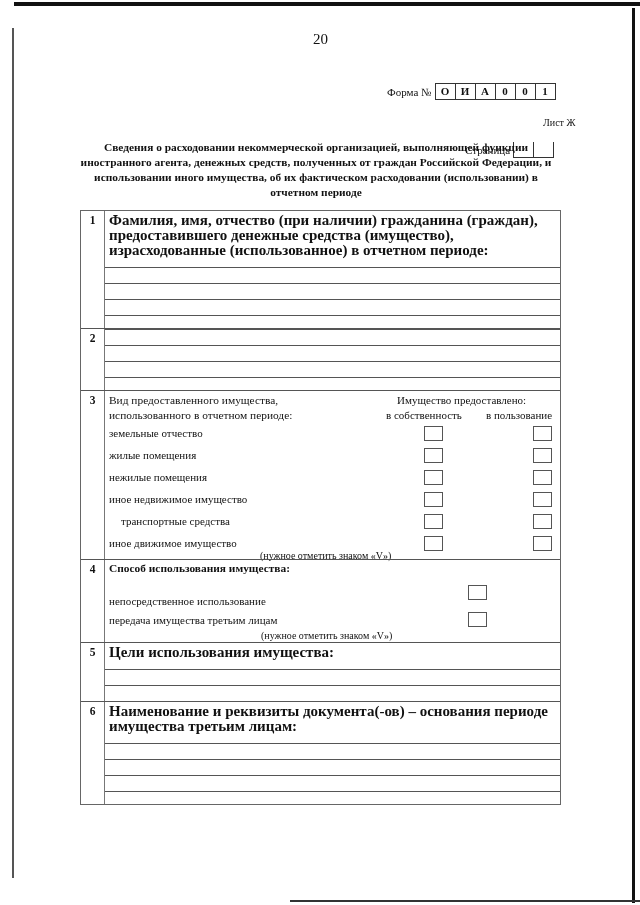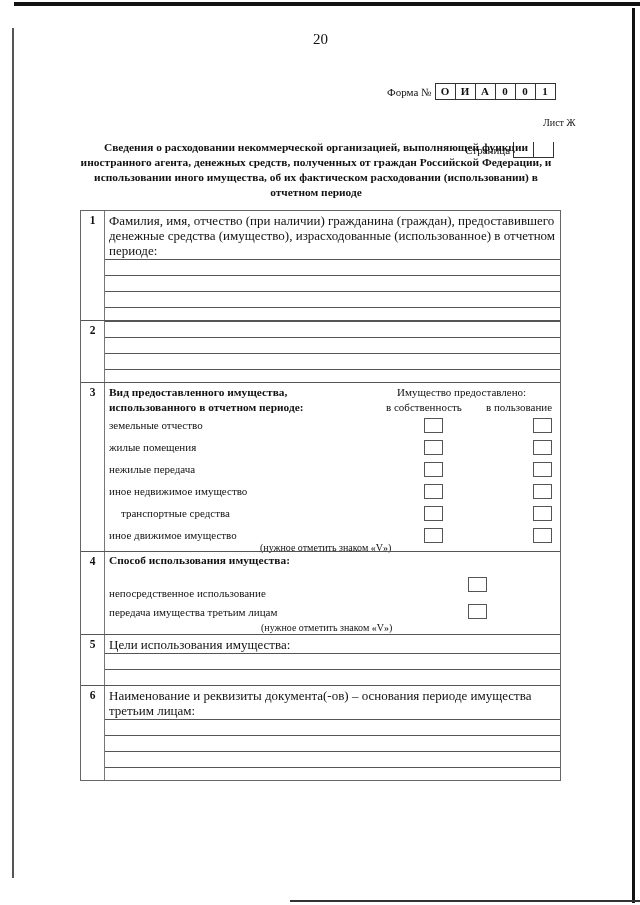--- a/index.html
+++ b/index.html
@@ -29,27 +29,27 @@
 
   .doc-title { position: absolute; left: 76px; top: 140px; width: 480px; text-align: center;
                font-weight: bold; font-size: 11.4px; line-height: 15px; }
 
   .form-table { position: absolute; left: 80px; top: 210px; width: 479px; border: 1px solid #666; }
   .section { position: relative; border-top: 1px solid #555; display: flex; }
   .section:first-child { border-top: none; }
   .sec-num { width: 24px; flex: none; border-right: 1px solid #777; font-weight: bold;
              font-size: 11.5px; text-align: center; padding-top: 3px; box-sizing: border-box; }
   .sec-body { flex: 1; position: relative; }
-  .sec-heading { font-weight: normal; font-size: 13px; line-height: 15px; padding: 2px 4px 0 4px; }
+  .sec-heading { font-weight: bold; font-size: 15px; line-height: 15px; padding: 2px 4px 8px 4px; }
   .fill-line { height: 15px; border-top: 1px solid #555; }
   .fill-line:last-child { height: 12px; }
   .sec-heading + .fill-line { margin-top: 1px; }
 
   .s3-body { height: 168px; }
-  .s3-heading { position: absolute; left: 4px; top: 2px; font-weight: bold; font-size: 11.4px; line-height: 15px; }
+  .s3-heading { position: absolute; left: 4px; top: 2px; font-weight: normal; font-size: 11.4px; line-height: 15px; }
   .s3-colhead { position: absolute; font-size: 11px; line-height: 15px; }
   .s3-item { position: absolute; left: 4px; font-size: 11px; }
   .cb { position: absolute; width: 19px; height: 15px; border: 1px solid #555; box-sizing: border-box; }
   .note { position: absolute; font-size: 10px; }
 
   .s4-body { height: 82px; }
   .s4-heading { position: absolute; left: 4px; top: 2px; font-weight: bold; font-size: 11.4px; }
   .s4-item { position: absolute; left: 4px; font-size: 11px; }
 </style>
 </head>
@@ -121,21 +121,21 @@
       <div class="s3-colhead" style="left:381px; top:17px;">в пользование</div>
 
       <div class="s3-item" style="top:36px;">земельные отчество</div>
       <div class="cb" style="left:319px; top:35px;"></div>
       <div class="cb" style="left:428px; top:35px;"></div>
 
       <div class="s3-item" style="top:58px;">жилые помещения</div>
       <div class="cb" style="left:319px; top:57px;"></div>
       <div class="cb" style="left:428px; top:57px;"></div>
 
-      <div class="s3-item" style="top:80px;">нежилые передача</div>
+      <div class="s3-item" style="top:80px;">нежилые помещения</div>
       <div class="cb" style="left:319px; top:79px;"></div>
       <div class="cb" style="left:428px; top:79px;"></div>
 
       <div class="s3-item" style="top:102px;">иное недвижимое имущество</div>
       <div class="cb" style="left:319px; top:101px;"></div>
       <div class="cb" style="left:428px; top:101px;"></div>
 
       <div class="s3-item" style="top:124px;margin-left:12px;">транспортные средства</div>
       <div class="cb" style="left:319px; top:123px;"></div>
       <div class="cb" style="left:428px; top:123px;"></div>

